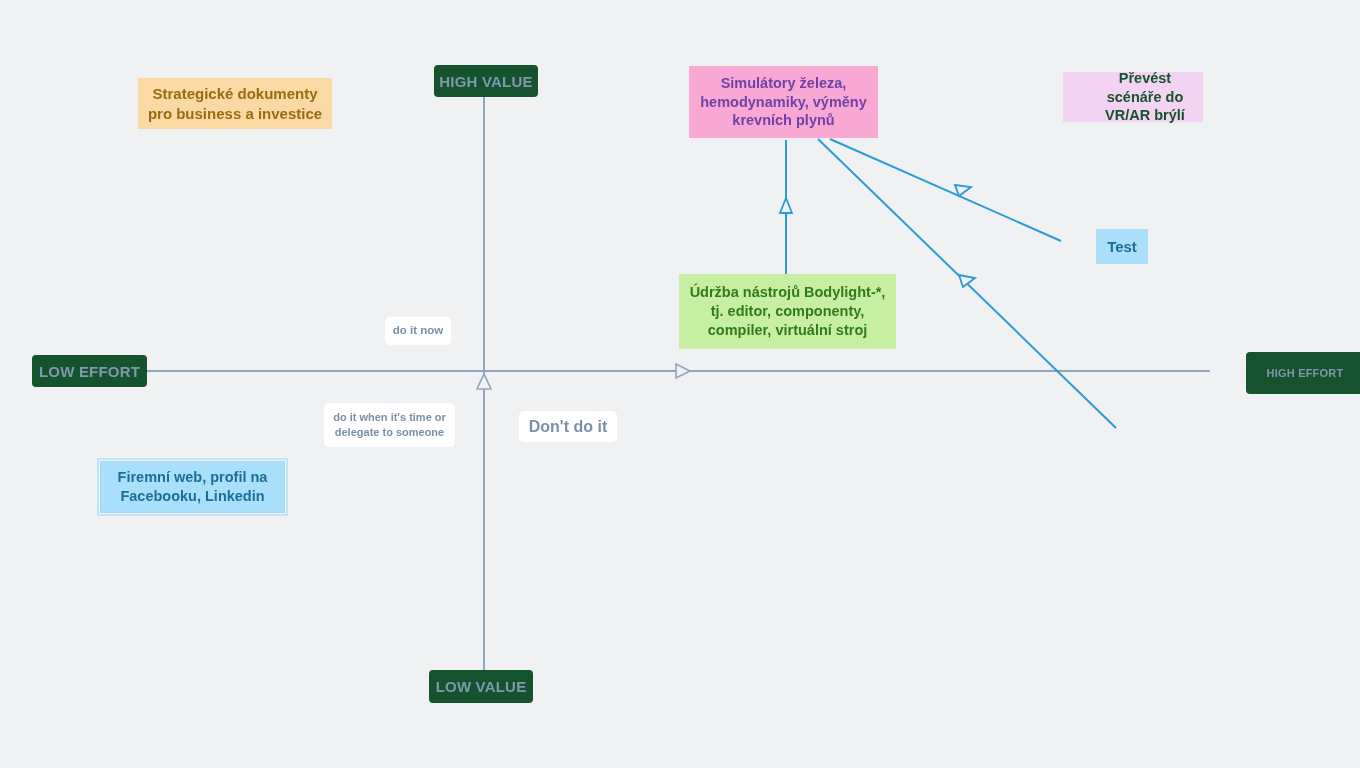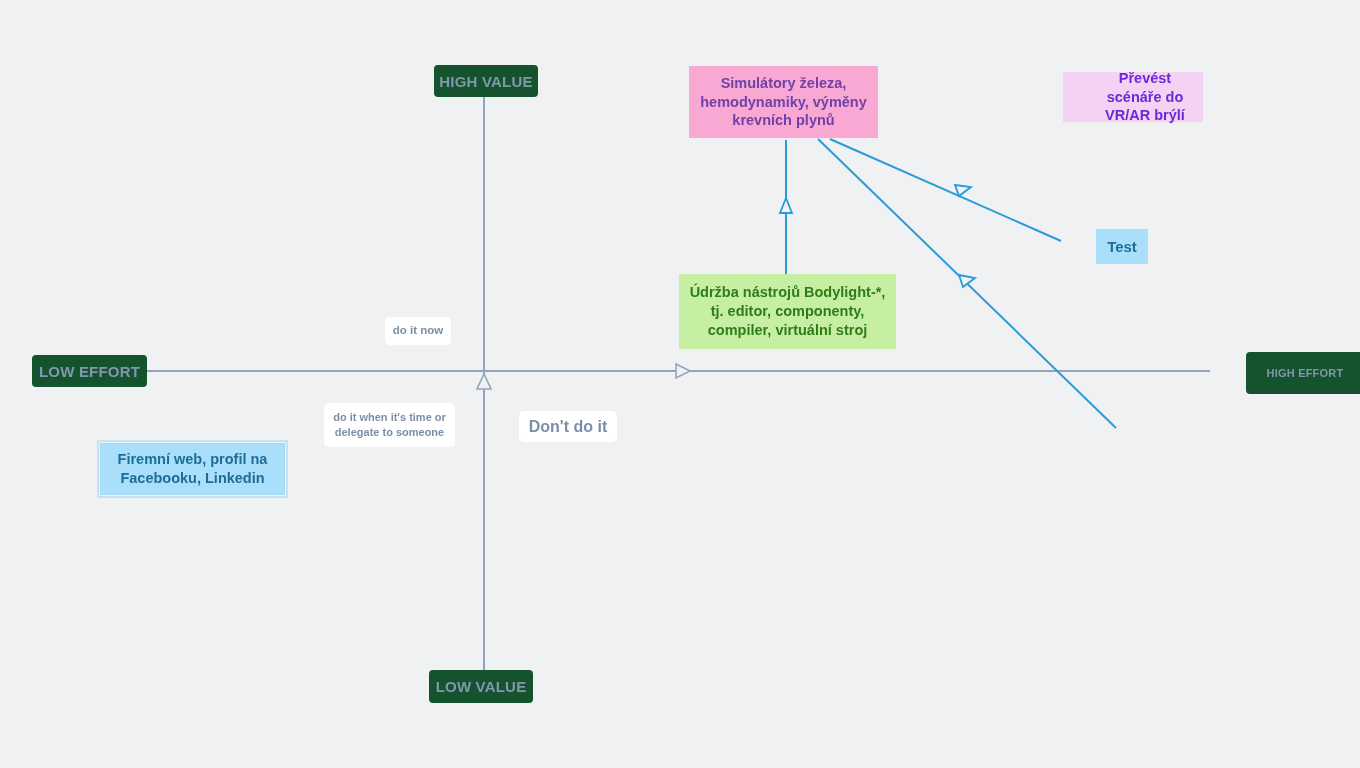--- a/index.html
+++ b/index.html
@@ -120,21 +120,21 @@
   .card-orange {
     background: #fbd9a5;
     color: #9a6b10;
   }
   .card-purple {
     background: #f9a8d4;
     color: #6f42a8;
   }
   .card-pink {
     background: #f3d2f3;
-    color: #6d28d9;
+    color: #14532d;
     padding-left: 32px;
   }
   .card-green {
     background: #c7efa4;
     color: #2e7d18;
   }
   .card-yellow {
     background: #faf0a0;
     color: #938609;
   }
@@ -168,21 +168,21 @@
     width: 52px; height: 35px;
     font-size: 15px;
     margin-left: 36px;
   }
   #card-new-plugins {
     left: 1046px; top: 430px;
     width: 224px; height: 90px;
     font-size: 14.5px;
   }
   #card-company-web {
-    left: 101px; top: 444px;
+    left: 101px; top: 462px;
     width: 183px; height: 50px;
     font-size: 14.5px;
     outline: 2px solid #bfe3f7;
     outline-offset: 2px;
     box-shadow: 0 0 0 1px #a9d7f2;
   }
 </style>
 </head>
 <body>
 
@@ -215,20 +215,21 @@
 
   <div class="axis-label" id="label-high-effort">HIGH EFFORT</div>
 
   <div class="quad-label" id="quad-do-it-now">do it now</div>
 
 
   <div class="quad-label" id="quad-delegate">do it when it's time or delegate to someone</div>
 
   <div class="quad-label" id="quad-dont-do-it">Don't do it</div>
 
+  <div class="card card-orange" id="card-strategic-docs">Strategické dokumenty pro business a investice</div>
 
   <div class="card card-purple" id="card-simulators">Simulátory železa, hemodynamiky, výměny krevních plynů</div>
 
   <div class="card card-pink" id="card-vr-scenarios">Převést scénáře do VR/AR brýlí</div>
 
   <div class="card card-green" id="card-bodylight-maintenance">Údržba nástrojů Bodylight-*, tj. editor, componenty, compiler, virtuální stroj</div>
 
   <div class="card card-blue" id="card-test">Test</div>
 
 

